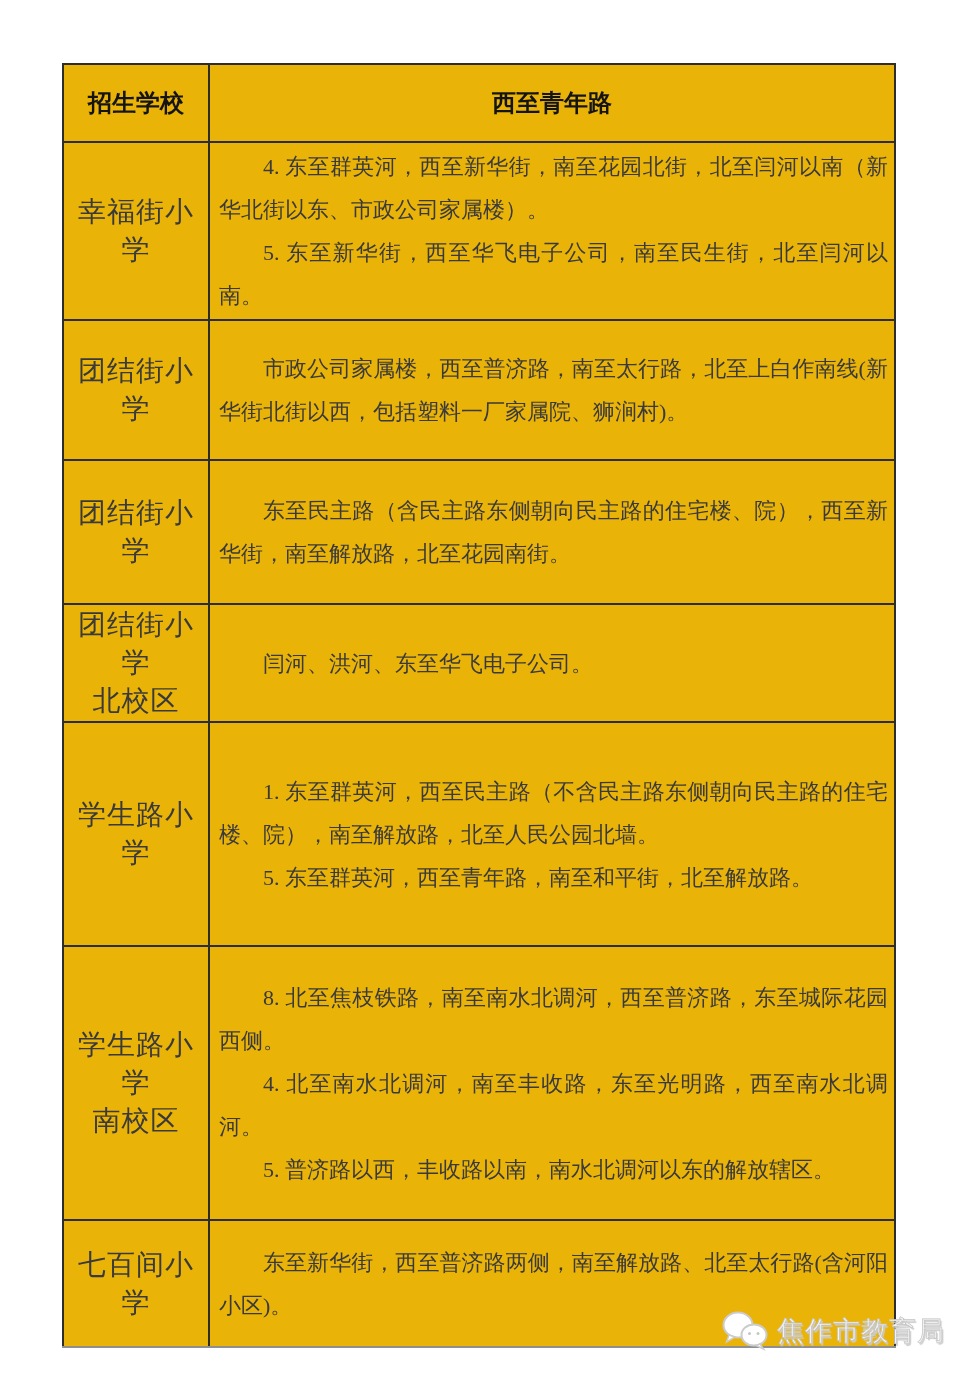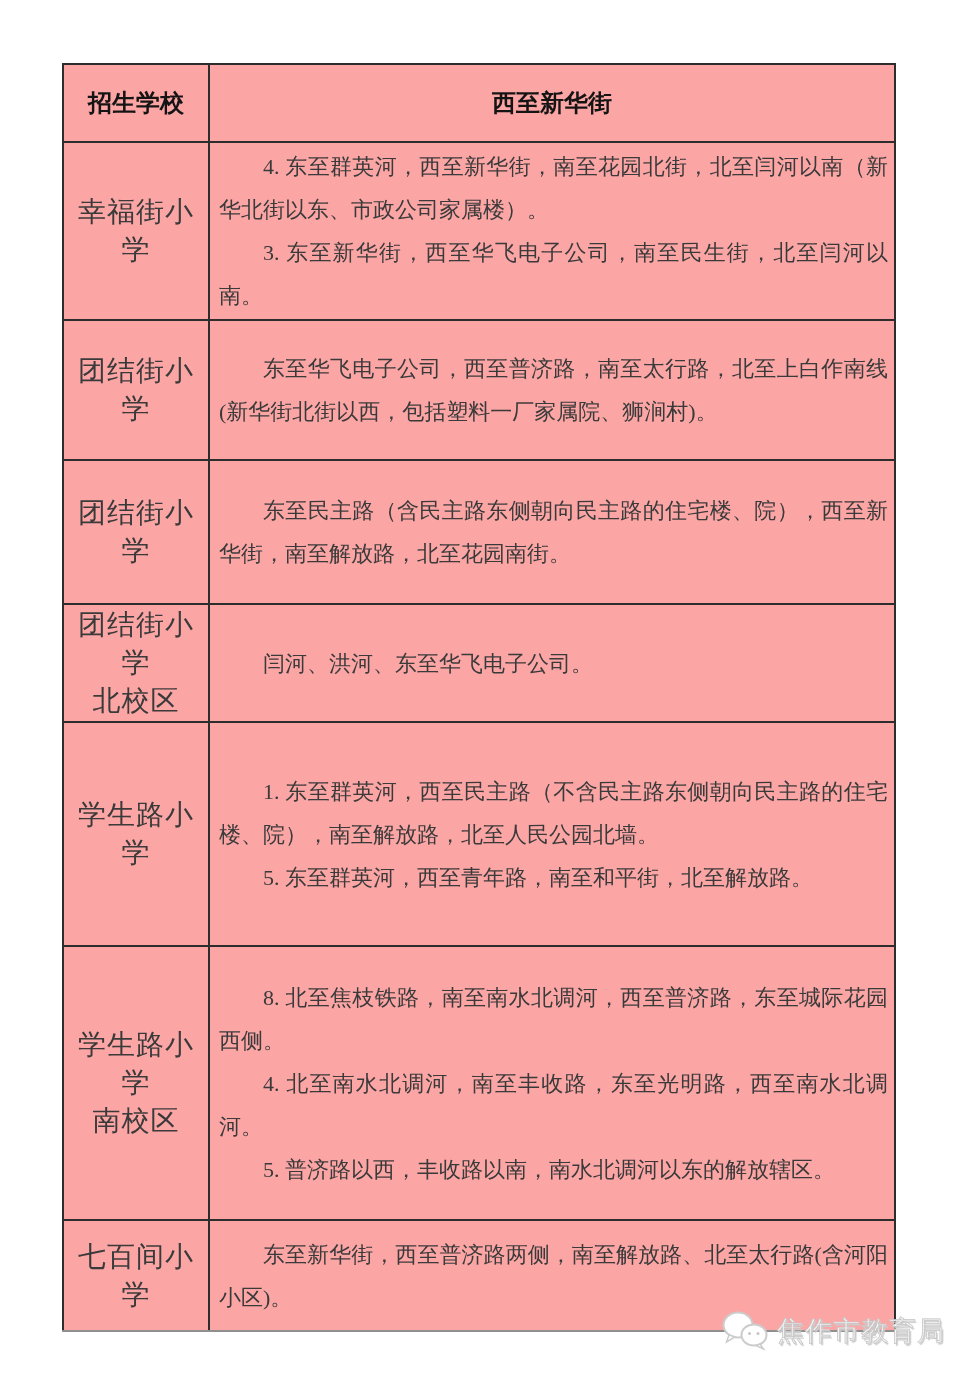--- a/index.html
+++ b/index.html
@@ -17,21 +17,21 @@
 
   table.enroll-table {
     position: absolute;
     left: 62px; top: 63px;
     width: 832px;
     border-collapse: collapse;
     table-layout: fixed;
   }
   .enroll-table th, .enroll-table td {
     border: 2px solid #2d2d2d;
-    background: #fca5a5;
+    background: #eab308;
   }
   .enroll-table thead tr { height: 78px; }
   .enroll-table th {
     font-family: "Liberation Sans", "DejaVu Sans", sans-serif;
     font-weight: bold;
     font-size: 24px;
     color: #141414;
     text-align: center;
     vertical-align: middle;
   }
@@ -55,21 +55,21 @@
     text-indent: 44px;
     text-align: justify;
     color: #3a3a3a;
   }
   tr.r1 { height: 177px; }
   tr.r2 { height: 140px; }
   tr.r3 { height: 144px; }
   tr.r4 { height: 86px;  }
   tr.r5 { height: 224px; }
   tr.r6 { height: 274px; }
-  tr.r7 { height: 111px; margin-top: 28px; }
+  tr.r7 { height: 127px; margin-top: 28px; }
   tr.r7 td { border-bottom-color: #8f8f8f; }
 
   .watermark {
     position: absolute;
     top: 1310px;
     right: 26px;
     display: flex;
     align-items: center;
     gap: 6px;
   }
@@ -90,35 +90,35 @@
 <div class="page">
 
   <table class="enroll-table">
     <colgroup>
       <col style="width:146px">
       <col style="width:686px">
     </colgroup>
     <thead>
       <tr>
         <th>招生学校</th>
-        <th>西至新华街</th>
+        <th>西至青年路</th>
       </tr>
     </thead>
     <tbody>
       <tr class="r1">
         <td class="school">幸福街小学</td>
         <td class="range">
           <p>4. 东至群英河，西至新华街，南至花园北街，北至闫河以南（新华北街以东、市政公司家属楼）。</p>
-          <p>3. 东至新华街，西至华飞电子公司，南至民生街，北至闫河以南。</p>
+          <p>5. 东至新华街，西至华飞电子公司，南至民生街，北至闫河以南。</p>
         </td>
       </tr>
       <tr class="r2">
         <td class="school">团结街小学</td>
         <td class="range">
-          <p>东至华飞电子公司，西至普济路，南至太行路，北至上白作南线(新华街北街以西，包括塑料一厂家属院、狮涧村)。</p>
+          <p>市政公司家属楼，西至普济路，南至太行路，北至上白作南线(新华街北街以西，包括塑料一厂家属院、狮涧村)。</p>
         </td>
       </tr>
       <tr class="r3">
         <td class="school">团结街小学</td>
         <td class="range">
           <p>东至民主路（含民主路东侧朝向民主路的住宅楼、院），西至新华街，南至解放路，北至花园南街。</p>
         </td>
       </tr>
       <tr class="r4">
         <td class="school">团结街小学

